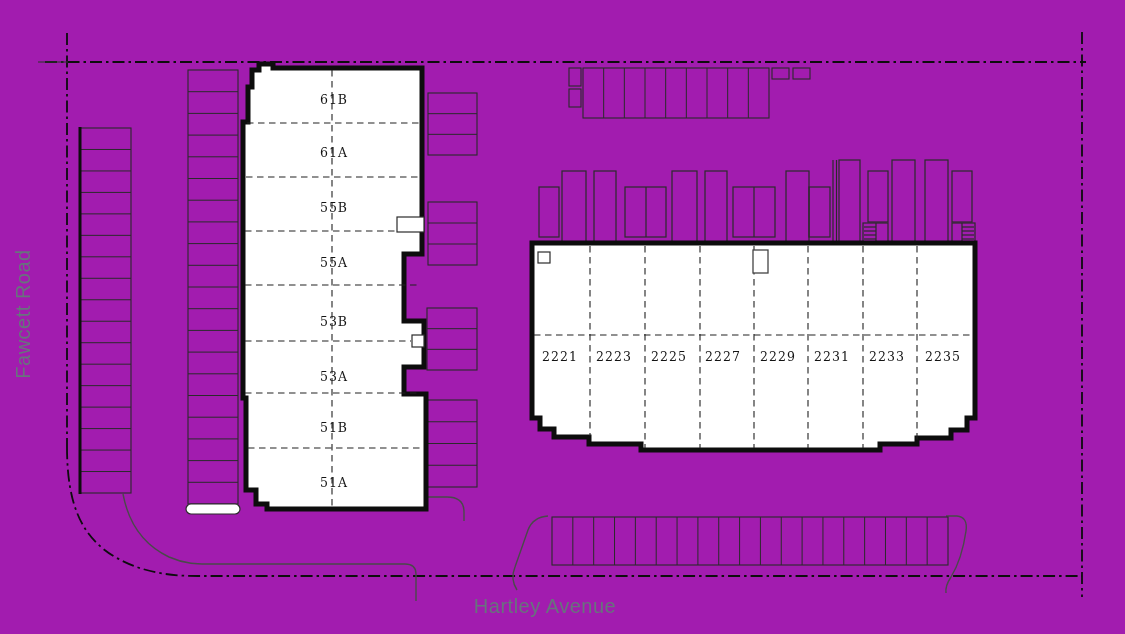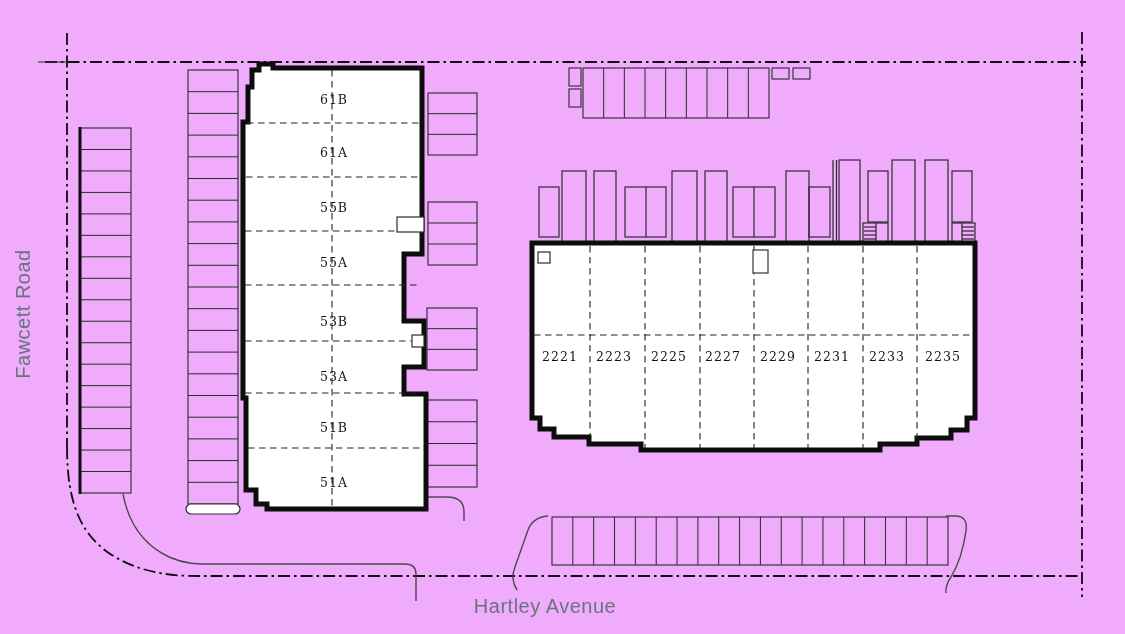--- a/index.html
+++ b/index.html
@@ -1,16 +1,16 @@
 <!DOCTYPE html>
 <html><head>
 <meta charset="utf-8">
 <style>
   html,body{margin:0;padding:0;background:#ffffff;}
-  .canvas{position:relative;width:1125px;height:634px;background:#f0abfc;overflow:hidden;
+  .canvas{position:relative;width:1125px;height:634px;background:#a21caf;overflow:hidden;
           font-family:"Liberation Sans",sans-serif;}
   svg{position:absolute;left:0;top:0;}
   .unit-label{font-family:"DejaVu Serif","Liberation Serif",serif;font-size:12.5px;
               letter-spacing:1px;fill:#141414;text-anchor:middle;}
   .street-label{font-family:"Liberation Sans",sans-serif;font-size:20px;fill:#68737d;
                 letter-spacing:0.5px;text-anchor:middle;}
 </style>
 </head>
 <body>
 

